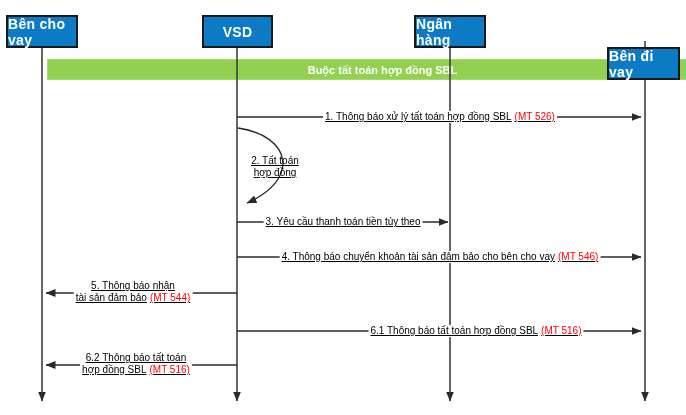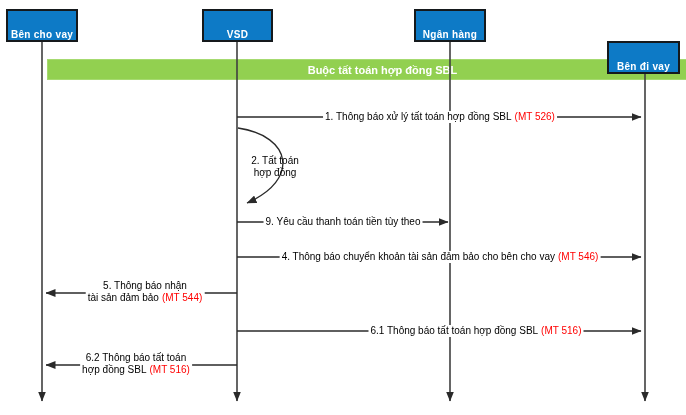--- a/index.html
+++ b/index.html
@@ -44,31 +44,32 @@
     position: absolute;
     transform: translate(-50%, -50%);
     background: #ffffff;
     text-align: center;
     font-size: 10px;
     line-height: 12px;
     white-space: nowrap;
     color: #000000;
     padding: 0 2px;
     z-index: 3;
+    text-decoration: underline;
   }
   .msg-label.no-bg { background: transparent; }
   .mt { color: var(--mt-text); margin-left: 3px; }
   .actor {
-    position: absolute; top: 9px; height: 33px;
+    position: absolute; top: 15px; height: 33px;
     background: var(--actor-fill);
     border: 2px solid var(--actor-border);
     box-sizing: border-box;
-    color: #ffffff; font-weight: bold; font-size: 10px;
+    color: #ffffff; font-weight: bold; font-size: 14px;
     letter-spacing: 0.3px;
-    display: flex; align-items: flex-end; justify-content: center;
+    display: flex; align-items: center; justify-content: center;
     z-index: 4;
   }
   .actor-lender   { left: 6px;   width: 72px; }
   .actor-vsd      { left: 202px; width: 71px; }
   .actor-bank     { left: 414px; width: 72px; }
   .actor-borrower { left: 607px; width: 73px; margin-top: 32px; }
 </style>
 </head>
 <body>
 
@@ -102,28 +103,28 @@
   <div class="msg-label" style="left:440px; top:117px;">
     <div><span>1. Thông báo xử lý tất toán hợp đồng SBL</span><span class="mt">(MT 526)</span></div>
   </div>
 
   <div class="msg-label no-bg" style="left:275px; top:167px;">
     <div>2. Tất toán</div>
     <div>hợp đồng</div>
   </div>
 
   <div class="msg-label" style="left:343px; top:222px;">
-    <div>9. Yêu cầu thanh toán tiền tùy theo</div>
+    <div>3. Yêu cầu thanh toán tiền tùy theo</div>
   </div>
 
   <div class="msg-label" style="left:440px; top:257px;text-align:center;">
     <div><span>4. Thông báo chuyển khoản tài sản đảm bảo cho bên cho vay</span><span class="mt">(MT 546)</span></div>
   </div>
 
-  <div class="msg-label" style="left:145px; top:292px;">
+  <div class="msg-label" style="left:133px; top:292px;">
     <div>5. Thông báo nhận</div>
     <div><span>tài sản đảm bảo</span><span class="mt">(MT 544)</span></div>
   </div>
 
   <div class="msg-label" style="left:440px; top:331px;margin-left:36px;">
     <div><span>6.1 Thông báo tất toán hợp đồng SBL</span><span class="mt">(MT 516)</span></div>
   </div>
 
   <div class="msg-label" style="left:136px; top:364px;">
     <div>6.2 Thông báo tất toán</div>

